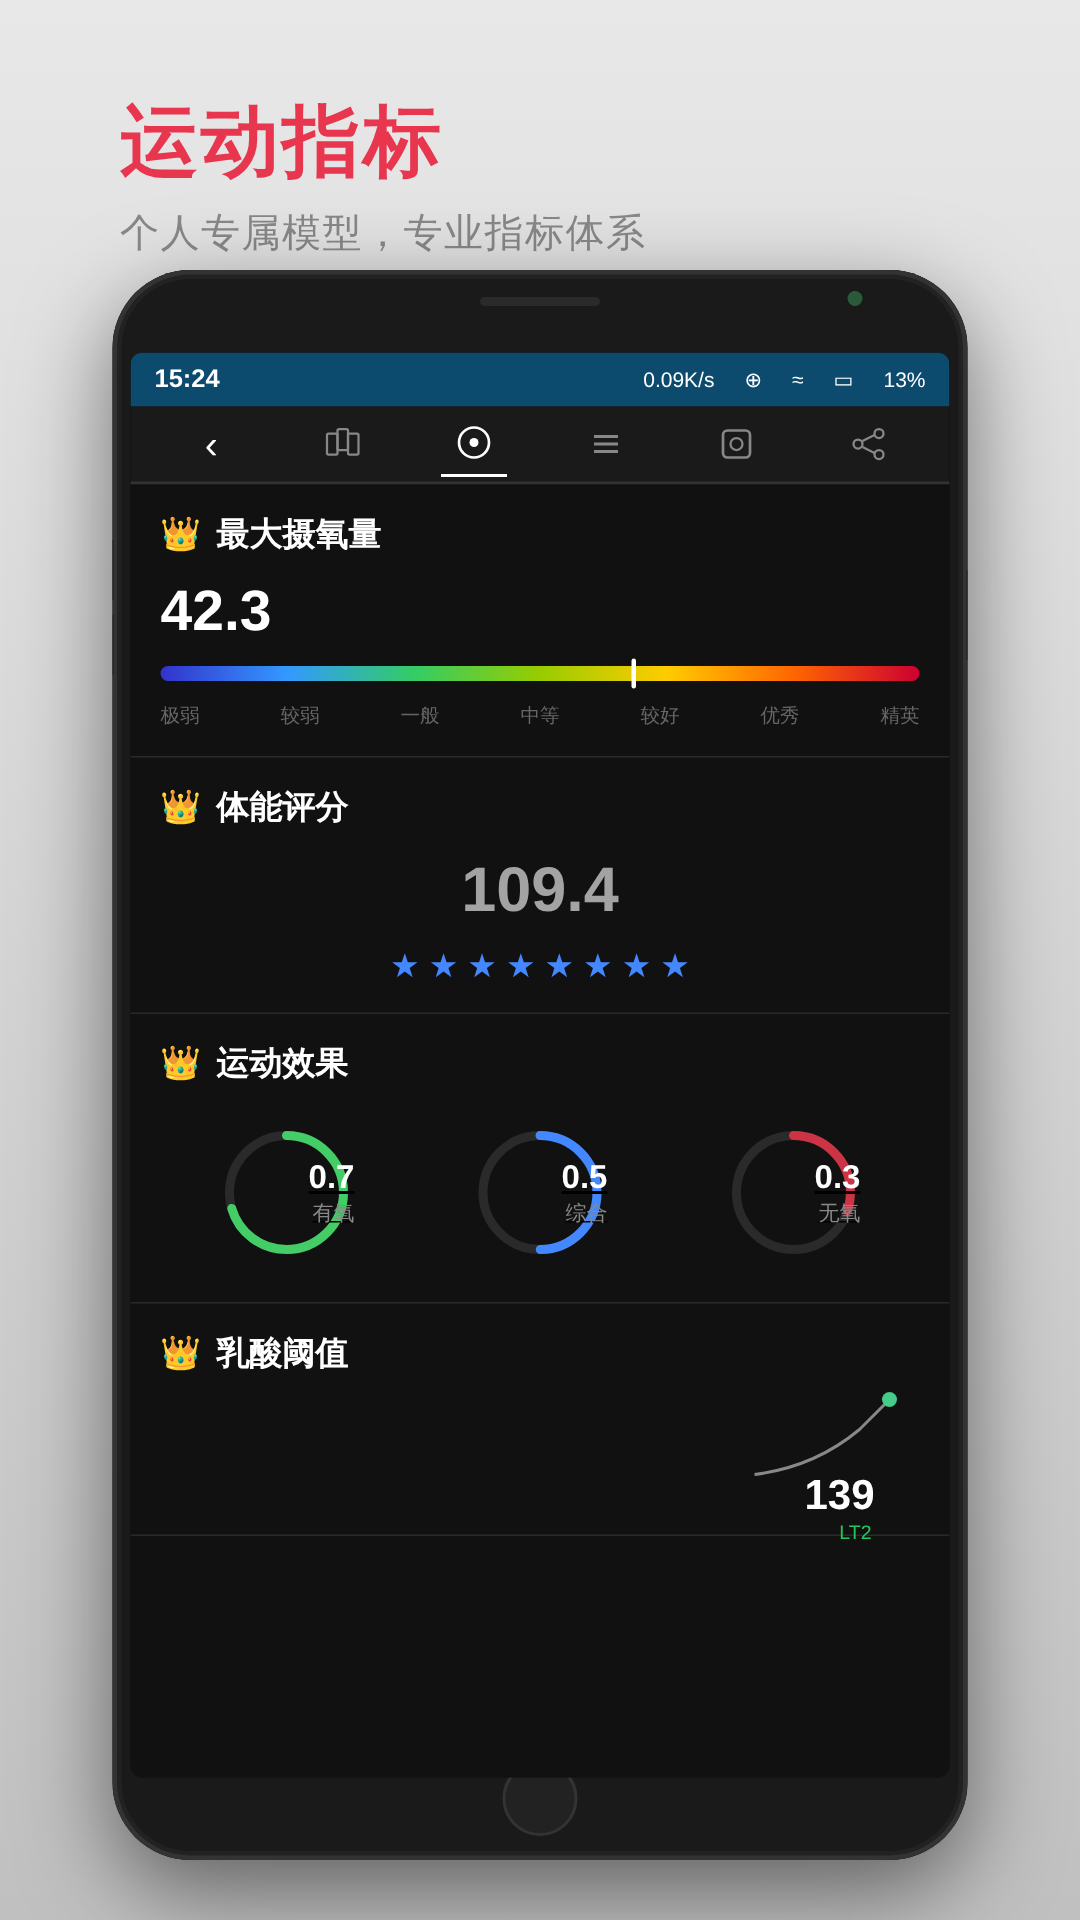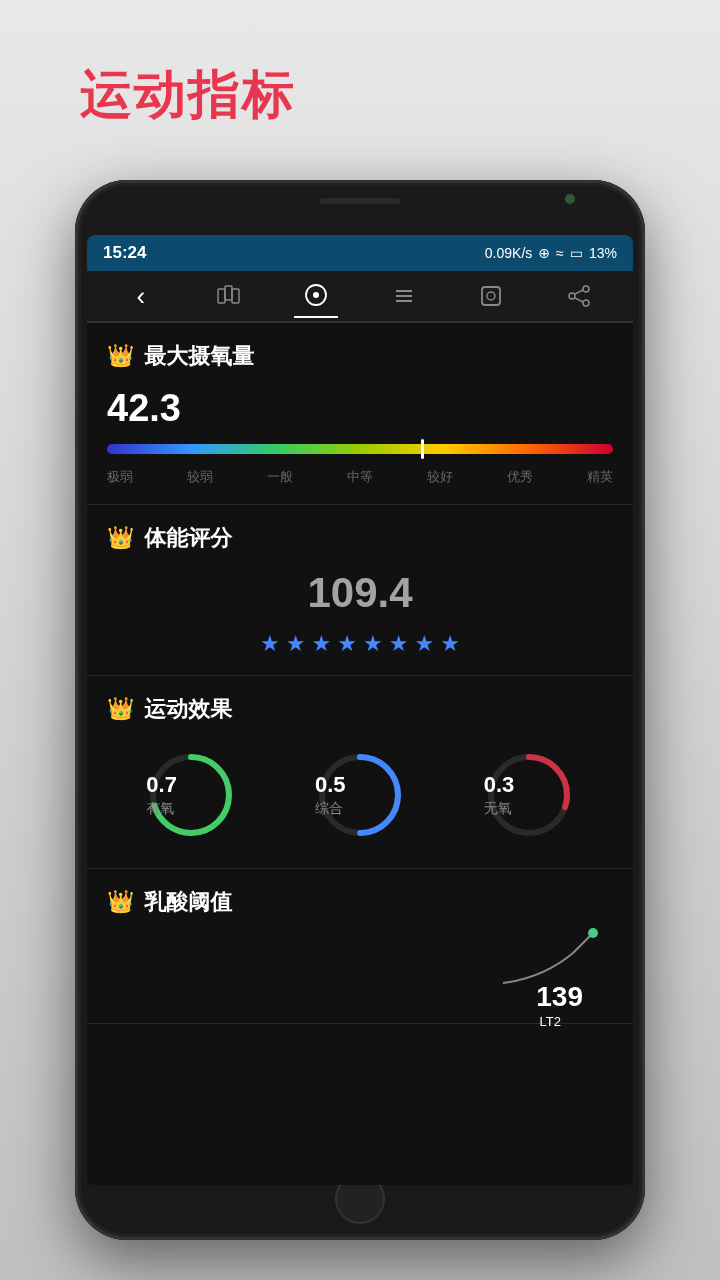--- a/index.html
+++ b/index.html
@@ -71,21 +71,21 @@
       align-items: center;
       justify-content: space-between;
       padding: 0 16px;
       font-size: 18px;
       color: #fff;
     }
     .status-left { font-weight: 600; font-size: 17px; }
     .status-right {
       display: flex;
       align-items: center;
-      gap: 6px;
+      gap: 20px;
       font-size: 14px;
     }
 
     
     .nav-bar {
       height: 52px;
       background: #1a1a1a;
       display: flex;
       align-items: center;
       justify-content: space-around;
@@ -221,22 +221,23 @@
     }
     .circle-progress-green { fill: none; stroke: #44cc66; stroke-width: 6; stroke-linecap: round; }
     .circle-progress-blue  { fill: none; stroke: #4488ff; stroke-width: 6; stroke-linecap: round; }
     .circle-progress-red   { fill: none; stroke: #cc3344; stroke-width: 6; stroke-linecap: round; }
 
     .circle-inner {
       position: absolute;
       top: 0; left: 0; right: 0; bottom: 0;
       display: flex;
       flex-direction: column;
-      align-items: flex-start;
+      align-items: flex-end;
       justify-content: center;
+      text-decoration: underline;
     }
     .circle-number {
       font-size: 22px;
       font-weight: bold;
       color: #fff;
     }
     .circle-label {
       font-size: 14px;
       color: #888;
       margin-top: 2px;
@@ -255,23 +256,23 @@
       position: absolute;
       bottom: 0;
       right: 30px;
       font-size: 28px;
       font-weight: bold;
       color: #fff;
     }
     .lactate-label {
       position: absolute;
       bottom: -16px;
-      right: 52px;
+      right: 32px;
       font-size: 13px;
-      color: #ffffff;
+      color: #22c55e;
       margin-top: 32px;
     }
     .lactate-line-svg {
       position: absolute;
       right: 0;
       bottom: 20px;
     }
     .phone-camera {
       position: absolute;
       top: 14px;
@@ -330,20 +331,21 @@
       border-radius: 3px 0 0 3px;
     }
   </style>
 </head>
 <body>
 
 <div class="page-bg"></div>
 
 <div class="page-title-area">
   <div class="page-title-main">运动指标</div>
+  <div class="page-title-sub">个人专属模型，专业指标体系</div>
 </div>
 
 <div class="phone-frame">
   <div class="phone-speaker"></div>
   <div class="phone-camera"></div>
   <div class="phone-home"></div>
   <div class="phone-side-btn"></div>
   <div class="phone-vol-up"></div>
   <div class="phone-vol-down"></div>
 

